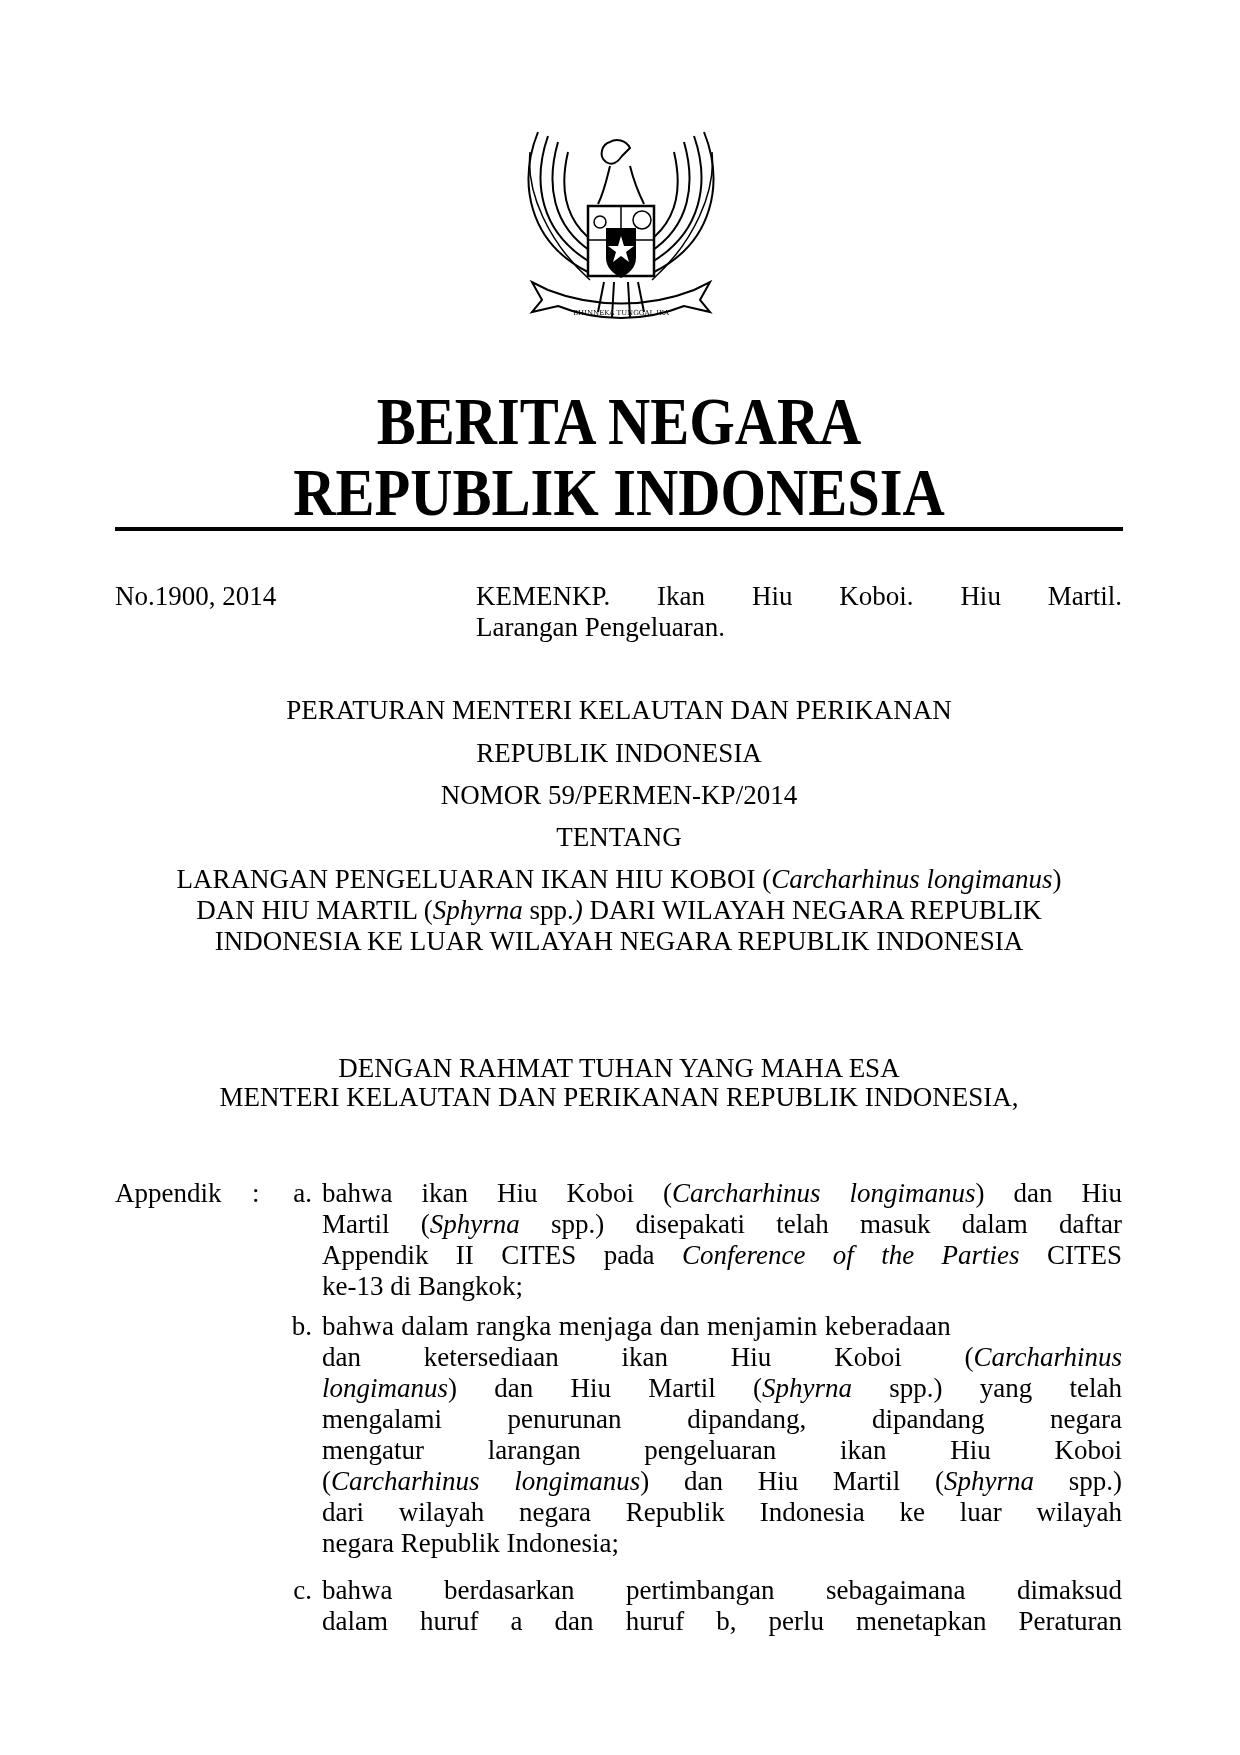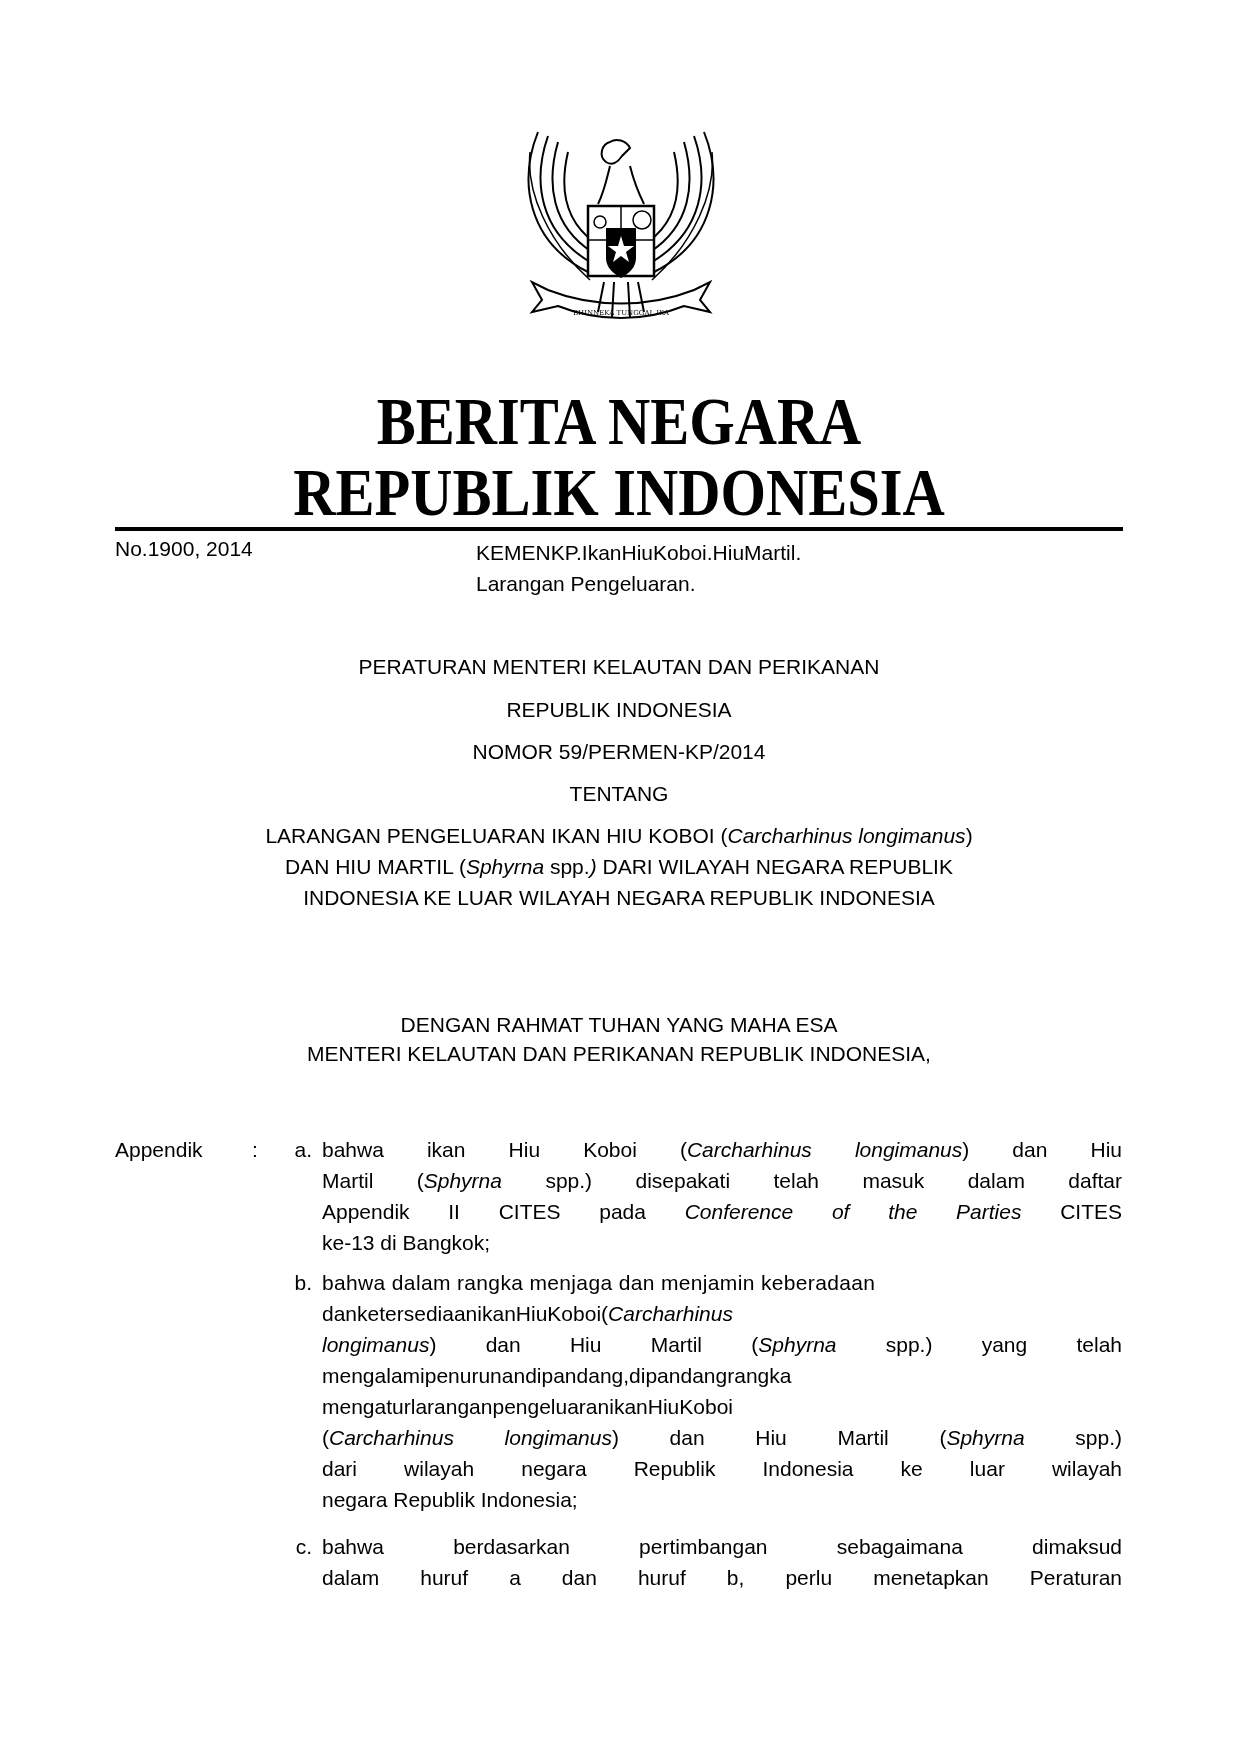--- a/index.html
+++ b/index.html
@@ -9,21 +9,21 @@
     .emblem { position: absolute; left: 518px; top: 122px; width: 206px; height: 210px; }
 
     .masthead { position: absolute; left: 115px; width: 1008px; text-align: center;
       font-family: "Liberation Serif", serif; font-weight: bold; font-size: 68px;
       letter-spacing: 0px; line-height: 1; transform: scaleX(0.86); transform-origin: center; }
     .mh1 { top: 387px; }
     .mh2 { top: 458px; }
 
     .rule { position: absolute; left: 115px; top: 527px; width: 1008px; height: 4px; background: #000; }
 
-    .serif { font-family: Liberation Sans, sans-serif; font-size: 21px; }
+    .serif { font-family: Liberation Serif, serif; font-size: 27px; margin-top: 44px; }
 
     .no-line { position: absolute; left: 115px; top: 537px; }
     .subject { position: absolute; left: 476px; top: 537px; width: 646px; line-height: 31px; text-align: justify; text-align-last: justify; }
     .subject2 { position: absolute; left: 476px; top: 568px; line-height: 31px; }
 
     .center-line { position: absolute; left: 115px; width: 1008px; text-align: center; line-height: 31px; white-space: nowrap; }
     .c1 { top: 651px; }
     .c2 { top: 694px; }
     .c3 { top: 736px; }
     .c4 { top: 778px; }
@@ -32,21 +32,21 @@
     .c7 { top: 882px; }
     .c8 { top: 1009px; }
     .c9 { top: 1038px; }
 
     .menimbang-label { position: absolute; left: 115px; top: 1134px; line-height: 31px; }
     .colon { position: absolute; left: 252px; top: 1134px; line-height: 31px; }
     .item-letter { position: absolute; left: 262px; line-height: 31px; text-align: right; width: 50px; }
     .item-body { position: absolute; left: 322px; width: 800px; line-height: 31px; }
     .jline { display: block; text-align: justify; text-align-last: justify; white-space: nowrap; height: 31px; }
     .jline.last { text-align-last: left; }
-    .jflex { display: flex; height: 31px; white-space: nowrap; }
+    .jflex { display: flex; justify-content: space-between; height: 31px; white-space: nowrap; }
     i { font-style: italic; }
   </style>
 </head>
 <body>
 
 <div class="page">
 
   <svg class="emblem" viewBox="0 0 206 210">
     <g fill="none" stroke="#000" stroke-width="2">
 
@@ -123,21 +123,21 @@
       <span>Hiu</span>
       <span>Koboi</span>
       <span>(<i>Carcharhinus</i></span>
     </span>
     <span class="jline"><i>longimanus</i><span>) dan Hiu Martil (</span><i>Sphyrna</i><span> spp.) yang telah</span></span>
     <span class="jflex">
       <span>mengalami</span>
       <span>penurunan</span>
       <span>dipandang,</span>
       <span>dipandang</span>
-      <span>rangka</span>
+      <span>negara</span>
     </span>
     <span class="jflex">
       <span>mengatur</span>
       <span>larangan</span>
       <span>pengeluaran</span>
       <span>ikan</span>
       <span>Hiu</span>
       <span>Koboi</span>
     </span>
     <span class="jline"><span>(</span><i>Carcharhinus longimanus</i><span>) dan Hiu Martil (</span><i>Sphyrna</i><span> spp.)</span></span>

